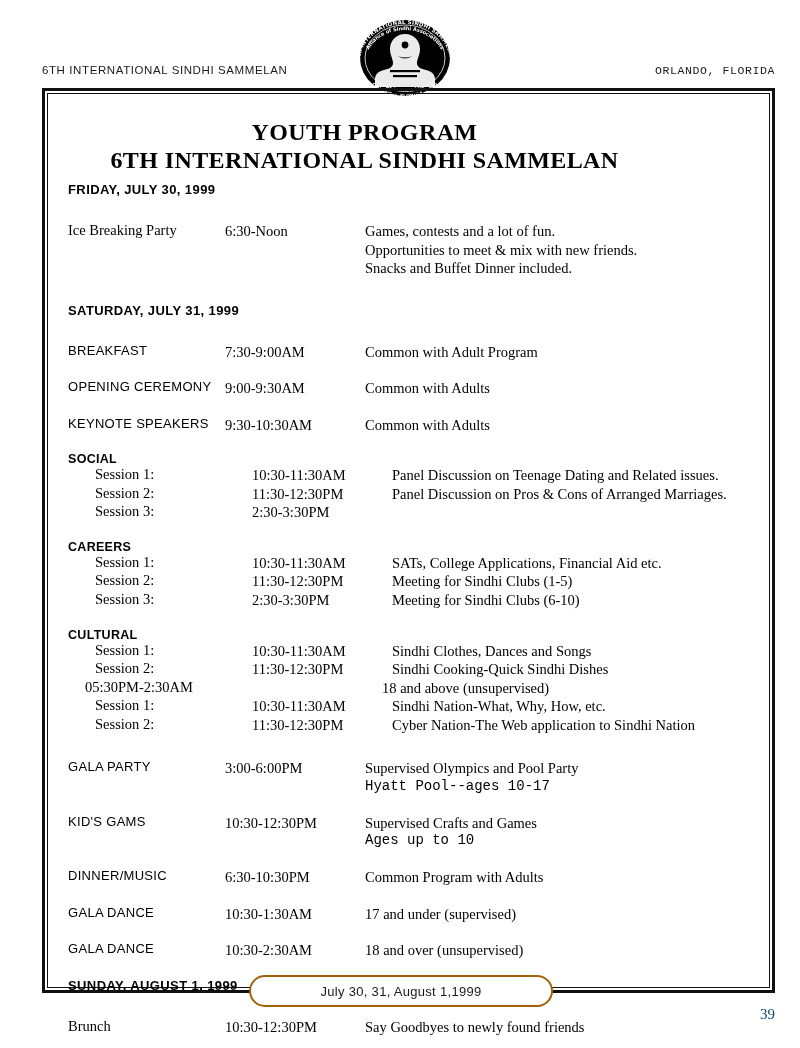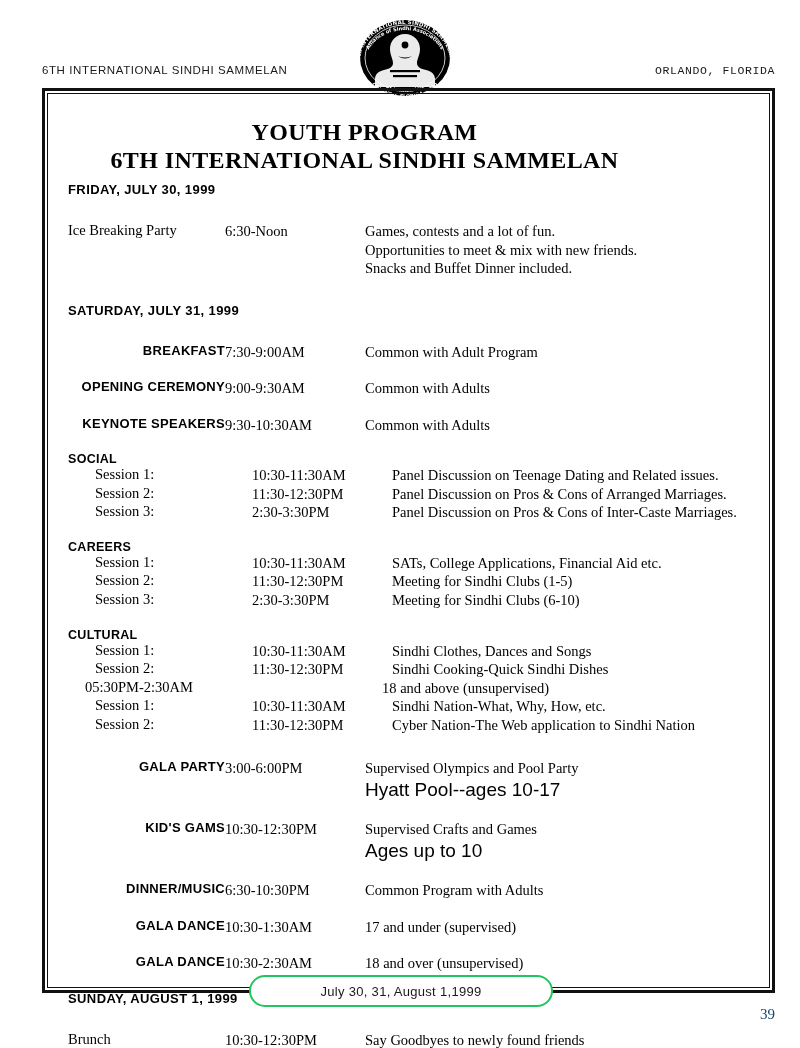--- a/index.html
+++ b/index.html
@@ -106,42 +106,41 @@
   .secname {
     font-family: "Liberation Sans", "DejaVu Sans", sans-serif;
     font-variant: small-caps;
     font-weight: bold;
     font-size: 12.5px;
     letter-spacing: 0.3px;
   }
   .evname {
     font-family: "Liberation Sans", "DejaVu Sans", sans-serif;
     font-variant: small-caps;
-    font-weight: bold;
+    font-weight: normal;
     font-size: 13px;
     letter-spacing: 0.3px;
-    text-align: right;
   }
   .plain {
     font-family: "Liberation Serif", "DejaVu Serif", serif;
     font-size: 14.5px;
   }
   .sess {
     font-family: "Liberation Serif", "DejaVu Serif", serif;
     font-size: 14.5px;
     padding-left: 27px;
   }
   .timeval, .desc {
     font-family: "Liberation Serif", "DejaVu Serif", serif;
     font-size: 14.5px;
     line-height: 1.28;
   }
   .desc-extra {
-    font-family: Liberation Sans, sans-serif;
-    font-size: 19px;
+    font-family: Liberation Mono, monospace;
+    font-size: 14px;
     line-height: 1.28;
   }
   .indent-time {
     font-family: "Liberation Serif", "DejaVu Serif", serif;
     font-size: 14.5px;
     padding-left: 17px;
   }
   .gap-m  { height: 18px; }
   .gap-l  { height: 25px; }
 
@@ -153,21 +152,21 @@
     width: 733px;
     height: 3px;
     background: #111111;
   }
   .pill {
     position: absolute;
     left: 249px;
     top: 975px;
     width: 304px;
     height: 32px;
-    border: 2px solid #22c55e;
+    border: 2px solid #a16207;
     border-radius: 16px;
     background: #ffffff;
     display: flex;
     align-items: center;
     justify-content: center;
     box-sizing: border-box;
   }
   .pill span {
     font-family: "Liberation Sans", "DejaVu Sans", sans-serif;
     font-size: 13px;
@@ -279,21 +278,20 @@
       <div class="c-desc desc">Panel Discussion on Teenage Dating and Related issues.</div>
     </div>
     <div class="row">
       <div class="c-label sess">Session 2:</div>
       <div class="c-time timeval">11:30-12:30PM</div>
       <div class="c-desc desc">Panel Discussion on Pros &amp; Cons of Arranged Marriages.</div>
     </div>
     <div class="row">
       <div class="c-label sess">Session 3:</div>
       <div class="c-time timeval">2:30-3:30PM</div>
-      <div class="c-desc desc">Panel Discussion on Pros &amp; Cons of Inter-Caste Marriages.</div>
     </div>
     <div class="gap-m"></div>
 
     <div class="secname">CAREERS</div>
     <div class="row">
       <div class="c-label sess">Session 1:</div>
       <div class="c-time timeval">10:30-11:30AM</div>
       <div class="c-desc desc">SATs, College Applications, Financial Aid etc.</div>
     </div>
     <div class="row">

